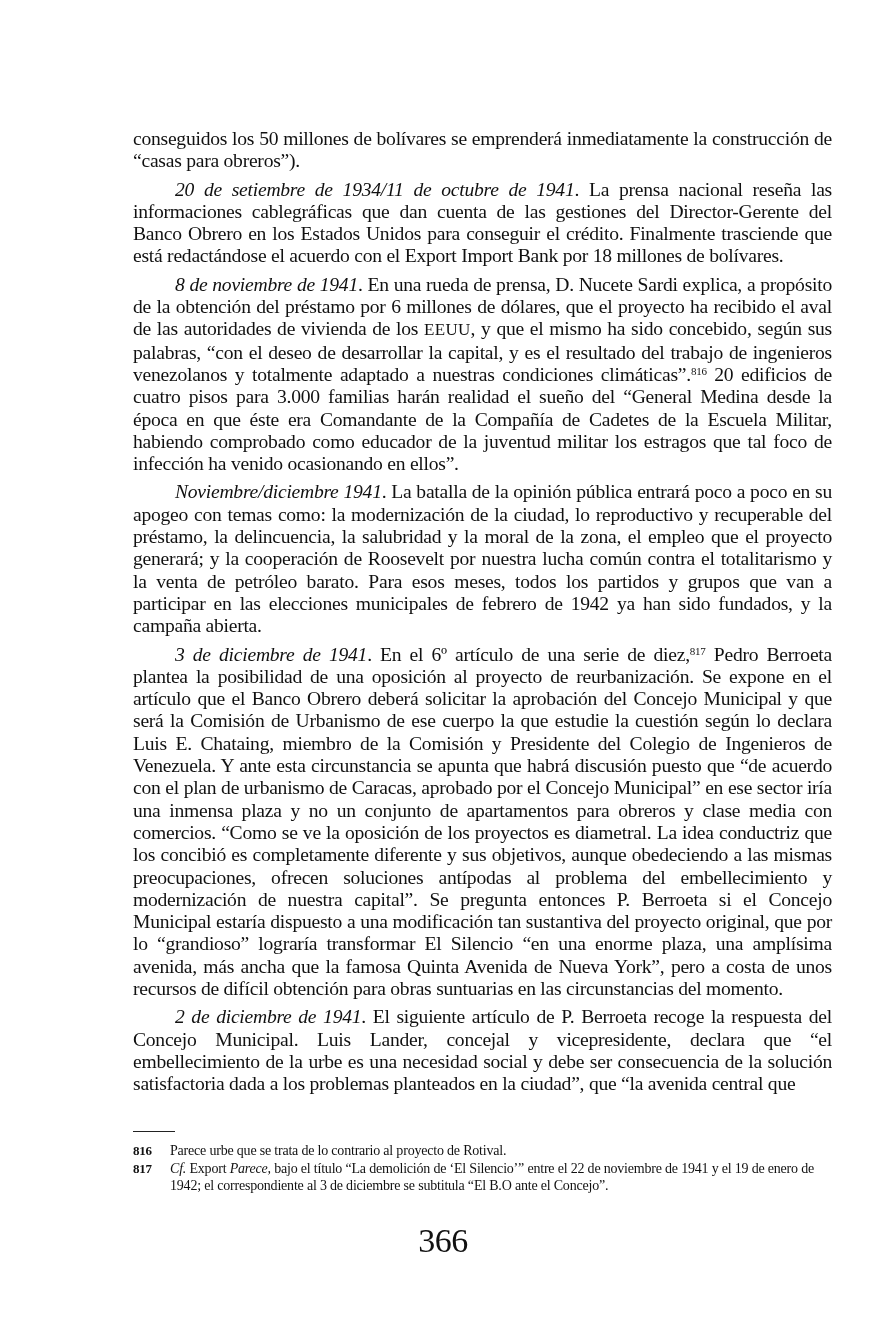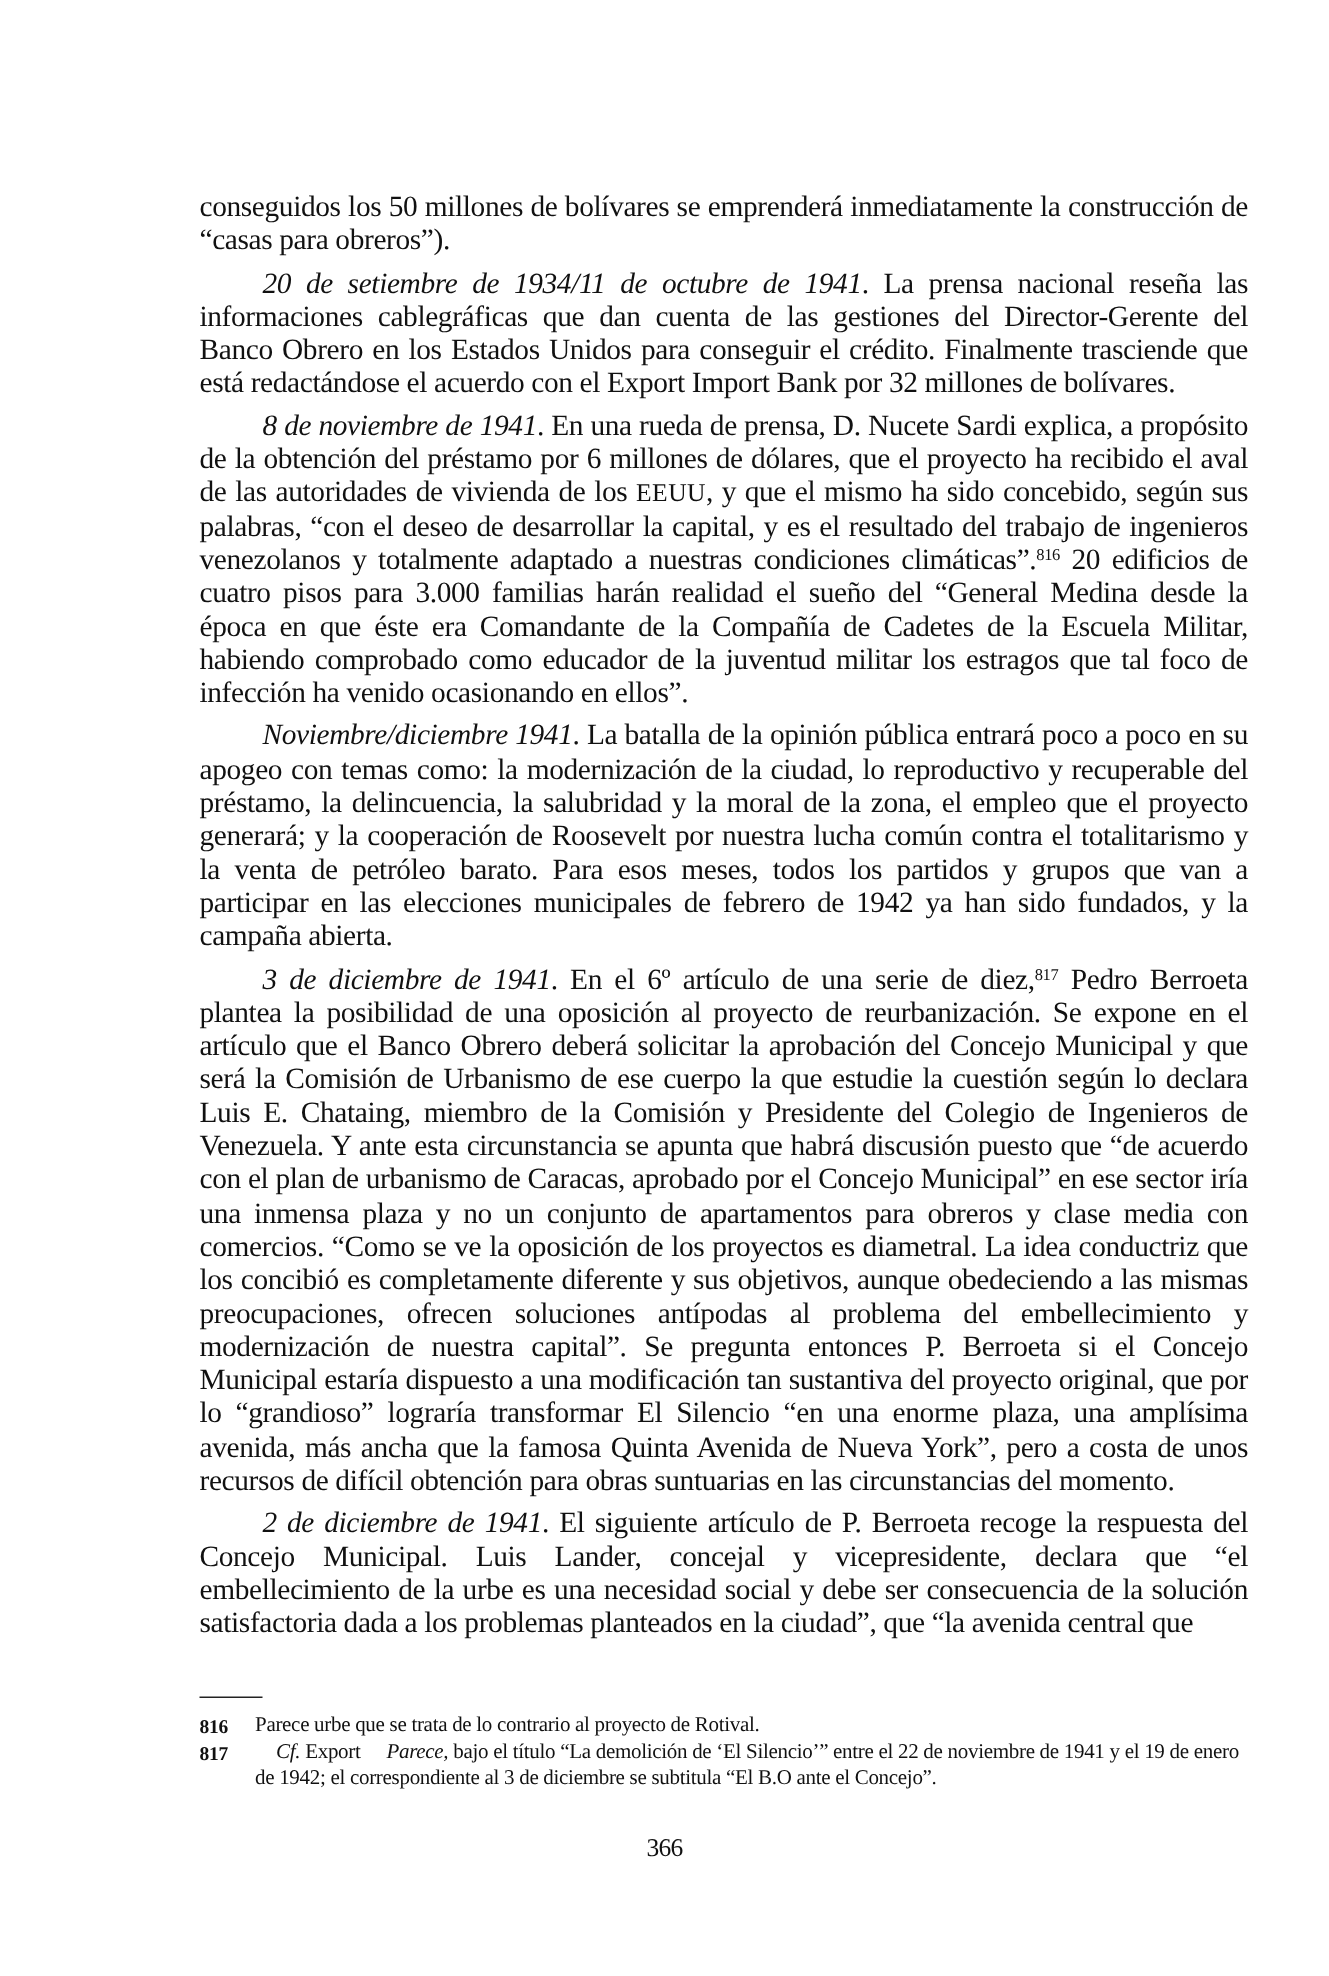--- a/index.html
+++ b/index.html
@@ -23,38 +23,38 @@
     position: absolute; left: 133px; top: 1131px; width: 42px; height: 0;
     border-top: 1.5px solid #222;
   }
   .footnotes {
     position: absolute; left: 133px; top: 1142px; width: 700px;
     font-size: 14px; line-height: 17px; letter-spacing: -0.2px;
   }
   .fn-row { display: flex; margin-bottom: 1px; }
   .fn-num { width: 37px; flex: 0 0 37px; font-weight: bold; font-size: 13px; }
   .fn-text { flex: 1; }
-  .fn-text i { font-style: italic; margin-left: 14px; }
+  .fn-text i { font-style: italic; }
   .page-number {
     position: absolute; left: 0; width: 886px; top: 1222px; text-align: center;
-    font-size: 17px; letter-spacing: -0.5px;
+    font-size: 34px; letter-spacing: -0.5px;
   }
 </style>
 </head>
 <body>
 
 <div class="page">
   <div class="body-text">
 
     <p class="cont">
       <span>conseguidos los 50 millones de bolívares se emprenderá inmediatamente la construcción de “casas para obreros”).</span>
     </p>
 
     <p class="ind">
-      <span class="date">20 de setiembre de 1934/11 de octubre de 1941</span><span>. La prensa nacional reseña las informaciones cablegráficas que dan cuenta de las gestiones del Director-Gerente del Banco Obrero en los Estados Unidos para conseguir el crédito. Finalmente trasciende que está redactándose el acuerdo con el Export Import Bank por 32 millones de bolívares.</span>
+      <span class="date">20 de setiembre de 1934/11 de octubre de 1941</span><span>. La prensa nacional reseña las informaciones cablegráficas que dan cuenta de las gestiones del Director-Gerente del Banco Obrero en los Estados Unidos para conseguir el crédito. Finalmente trasciende que está redactándose el acuerdo con el Export Import Bank por 18 millones de bolívares.</span>
     </p>
 
     <p class="ind">
       <span class="date">8 de noviembre de 1941</span><span>. En una rueda de prensa, D. Nucete Sardi explica, a propósito de la obtención del préstamo por 6 millones de dólares, que el proyecto ha recibido el aval de las autoridades de vivienda de los </span><span class="smallcaps">EEUU</span><span>, y que el mismo ha sido concebido, según sus palabras, “con el deseo de desarrollar la capital, y es el resultado del trabajo de ingenieros venezolanos y totalmente adaptado a nuestras condiciones climáticas”.</span><sup class="fn">816</sup><span> 20 edificios de cuatro pisos para 3.000 familias harán realidad el sueño del “General Medina desde la época en que éste era Comandante de la Compañía de Cadetes de la Escuela Militar, habiendo comprobado como educador de la juventud militar los estragos que tal foco de infección ha venido ocasionando en ellos”.</span>
     </p>
 
     <p class="ind">
       <span class="date">Noviembre/diciembre 1941</span><span>. La batalla de la opinión pública entrará poco a poco en su apogeo con temas como: la modernización de la ciudad, lo reproductivo y recuperable del préstamo, la delincuencia, la salubridad y la moral de la zona, el empleo que el proyecto generará; y la cooperación de Roosevelt por nuestra lucha común contra el totalitarismo y la venta de petróleo barato. Para esos meses, todos los partidos y grupos que van a participar en las elecciones municipales de febrero de 1942 ya han sido fundados, y la campaña abierta.</span>
     </p>
 

